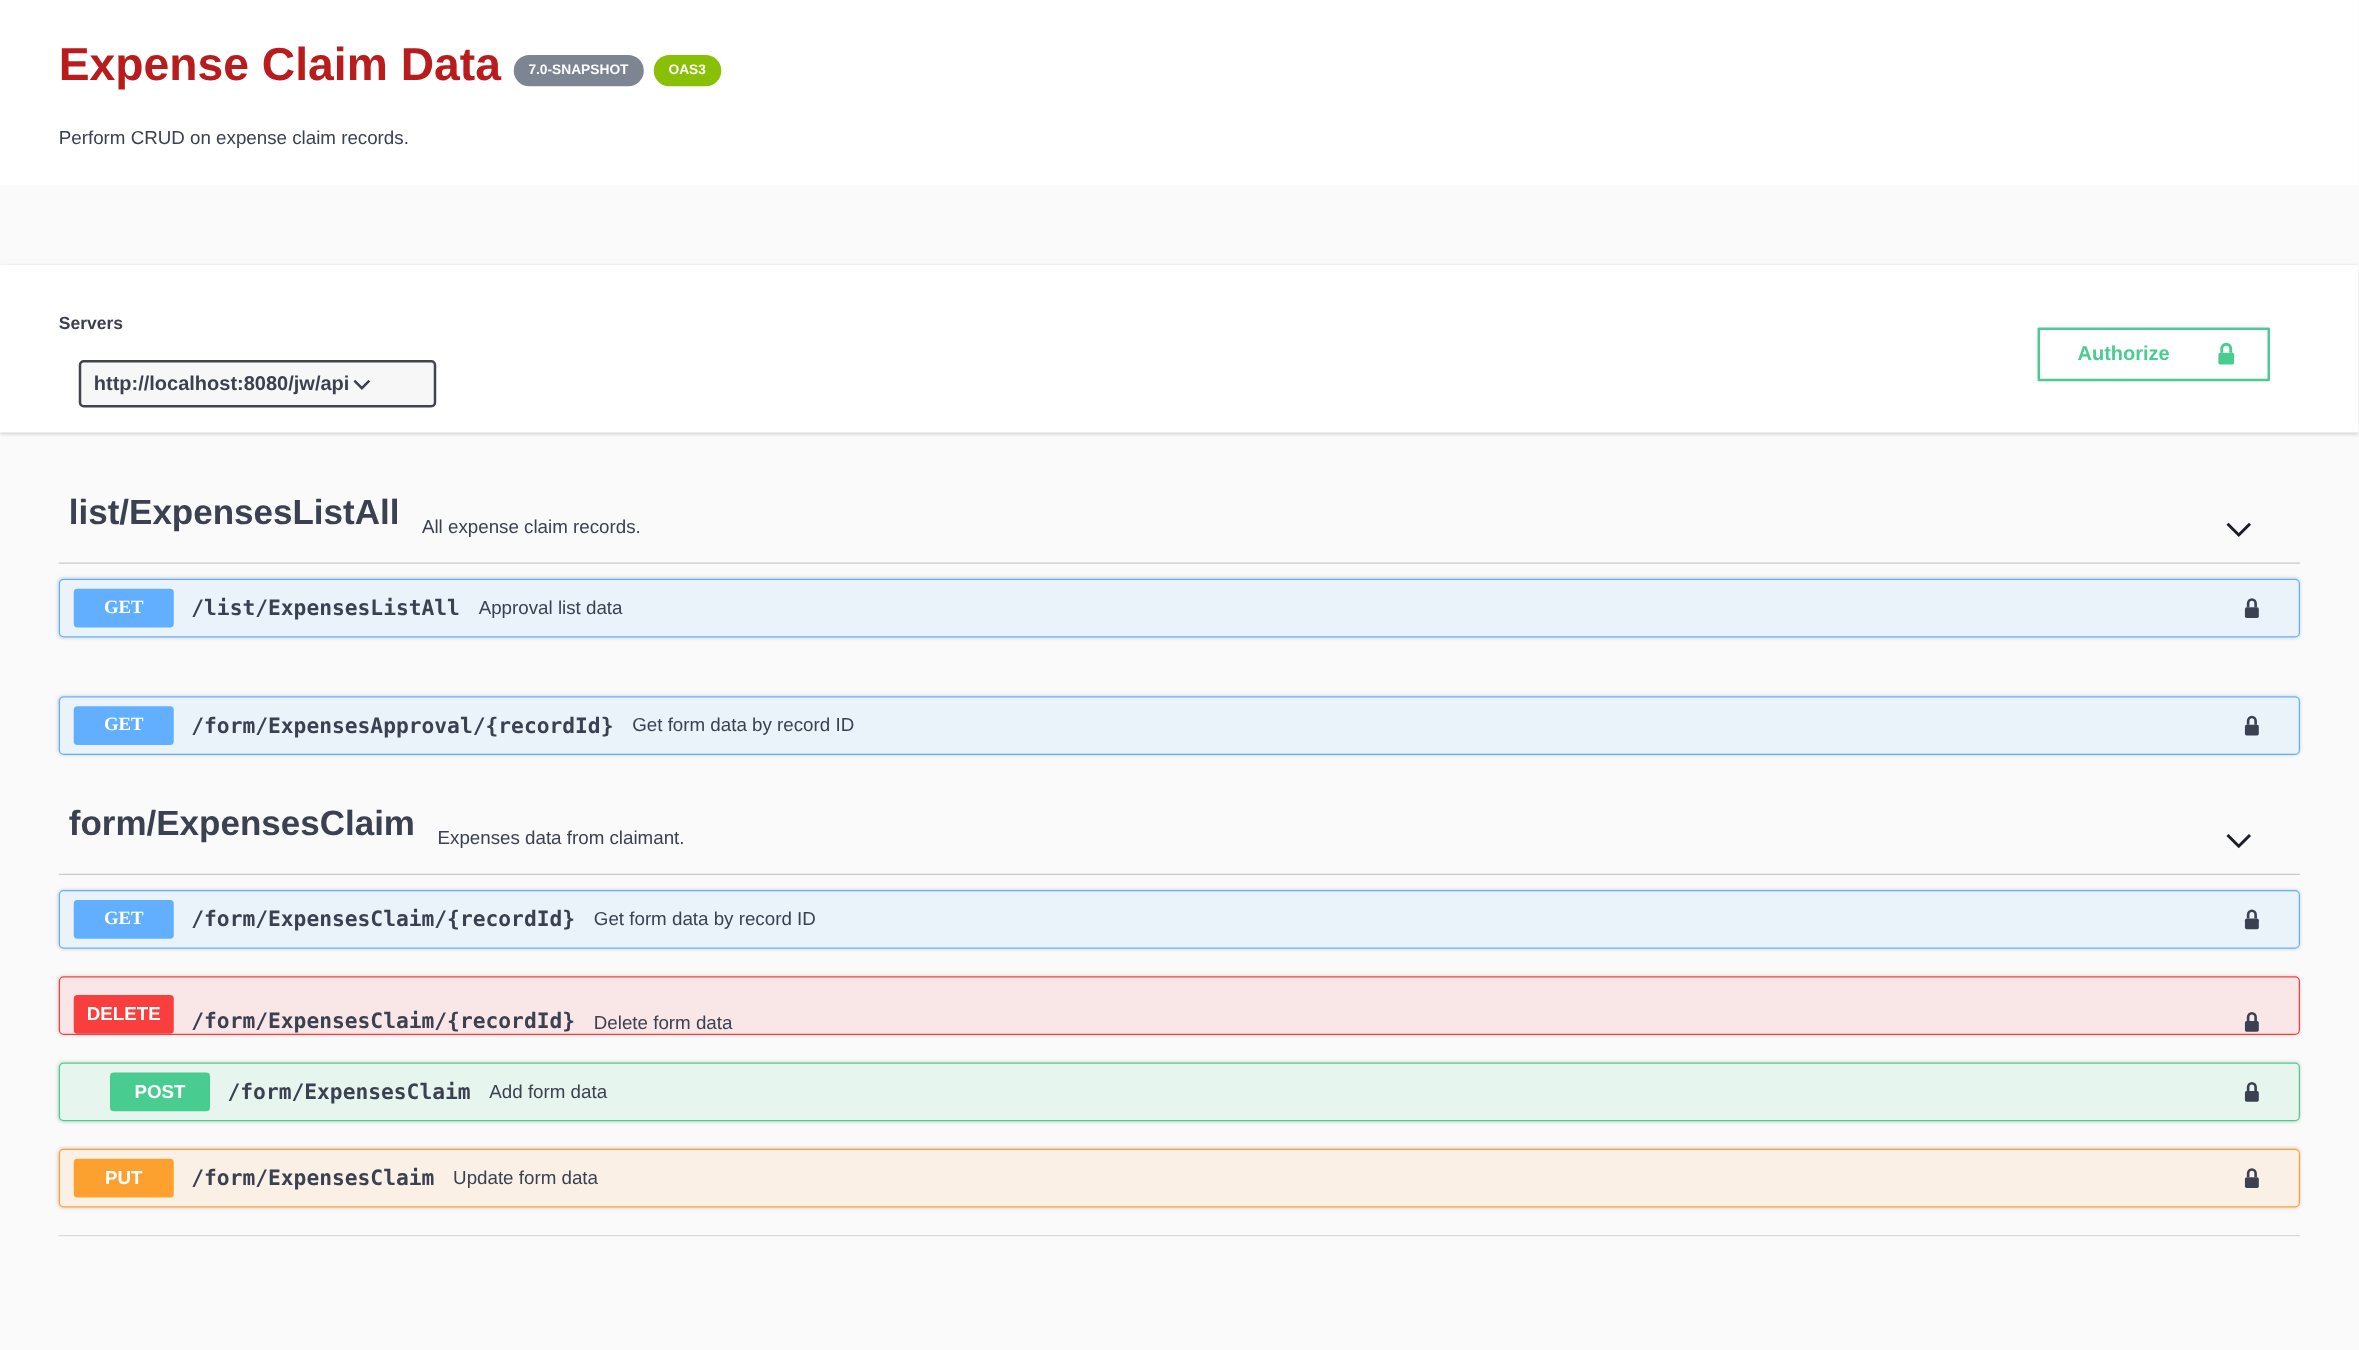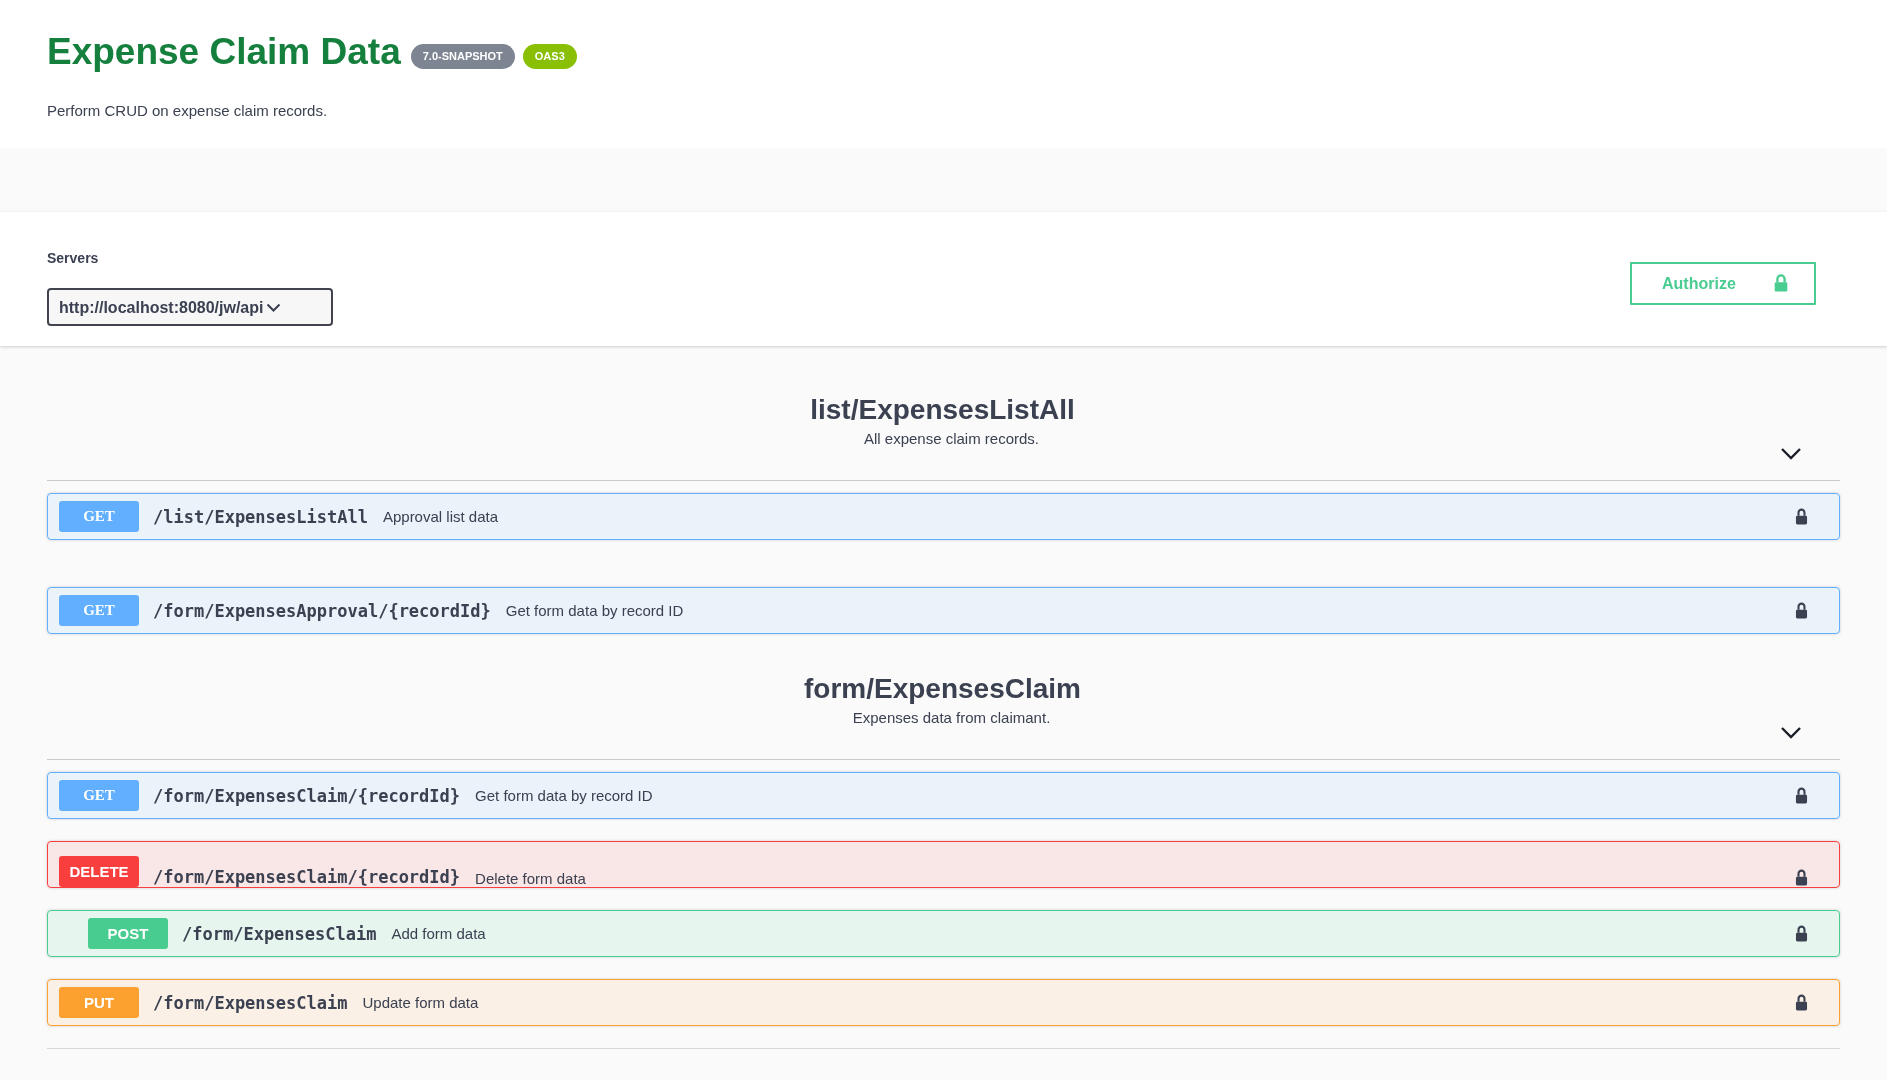--- a/index.html
+++ b/index.html
@@ -14,21 +14,21 @@
   .header {
     background: #fff;
     padding: 30px 47px 30px;
     height: 148px;
   }
   .title-row { display: flex; align-items: flex-start; }
   .page-title {
     font-size: 37px;
     font-weight: bold;
     line-height: 44px;
-    color: #15803d;
+    color: #b91c1c;
   }
   .badges { display: flex; align-items: center; gap: 8px; margin: 2px 0 0 10px; }
   .badge {
     color: #fff;
     font-size: 11px;
     font-weight: bold;
     padding: 5px 12px;
     border-radius: 20px;
     line-height: 15px;
     margin-top: 12px;
@@ -40,21 +40,21 @@
   
   .scheme-band {
     position: relative;
     margin-top: 64px;
     background: #fff;
     box-shadow: 0 1px 3px rgba(0,0,0,.18);
     height: 134px;
     padding: 38px 47px 0;
   }
   .servers-label { font-size: 14px; font-weight: bold; margin-bottom: 22px; }
-  .select-wrap { position: relative; width: 246px; }
+  .select-wrap { position: relative; width: 246px; margin-left: 16px; }
   .servers-select {
     -webkit-appearance: none; appearance: none;
     width: 286px; height: 38px;
     border: 2px solid #41444e;
     border-radius: 4px;
     background: #f7f7f7;
     font-family: "Liberation Sans", sans-serif;
     font-size: 16px; font-weight: bold; color: #3b4151;
     padding: 0 40px 0 10px;
     cursor: pointer;
@@ -72,25 +72,24 @@
     display: flex; align-items: center; justify-content: space-between;
     padding: 0 24px 0 30px;
     cursor: pointer;
   }
   .authorize-label { color: #49cc90; font-size: 16px; font-weight: bold; }
 
   
   .main { padding: 44px 47px 0; }
   .section + .section { padding-top: 13px; }
   .section-heading {
-    display: flex; align-items: center;
+    display: flex; align-items: flex-end;
     border-bottom: 1px solid rgba(59,65,81,.25);
     padding: 0 10px 20px 8px;
     cursor: pointer;
-    flex-direction: column;
   }
   .section-title {
     font-size: 28px; font-weight: bold; line-height: 40px; color: #3b4151;
   }
   .section-description { font-size: 15px; color: #3b4151; margin-left: 18px; }
   .section-chevron { margin-left: auto; margin-right: 28px; }
 
   .ops { padding-top: 12px; }
   .op {
     display: flex; align-items: center;

